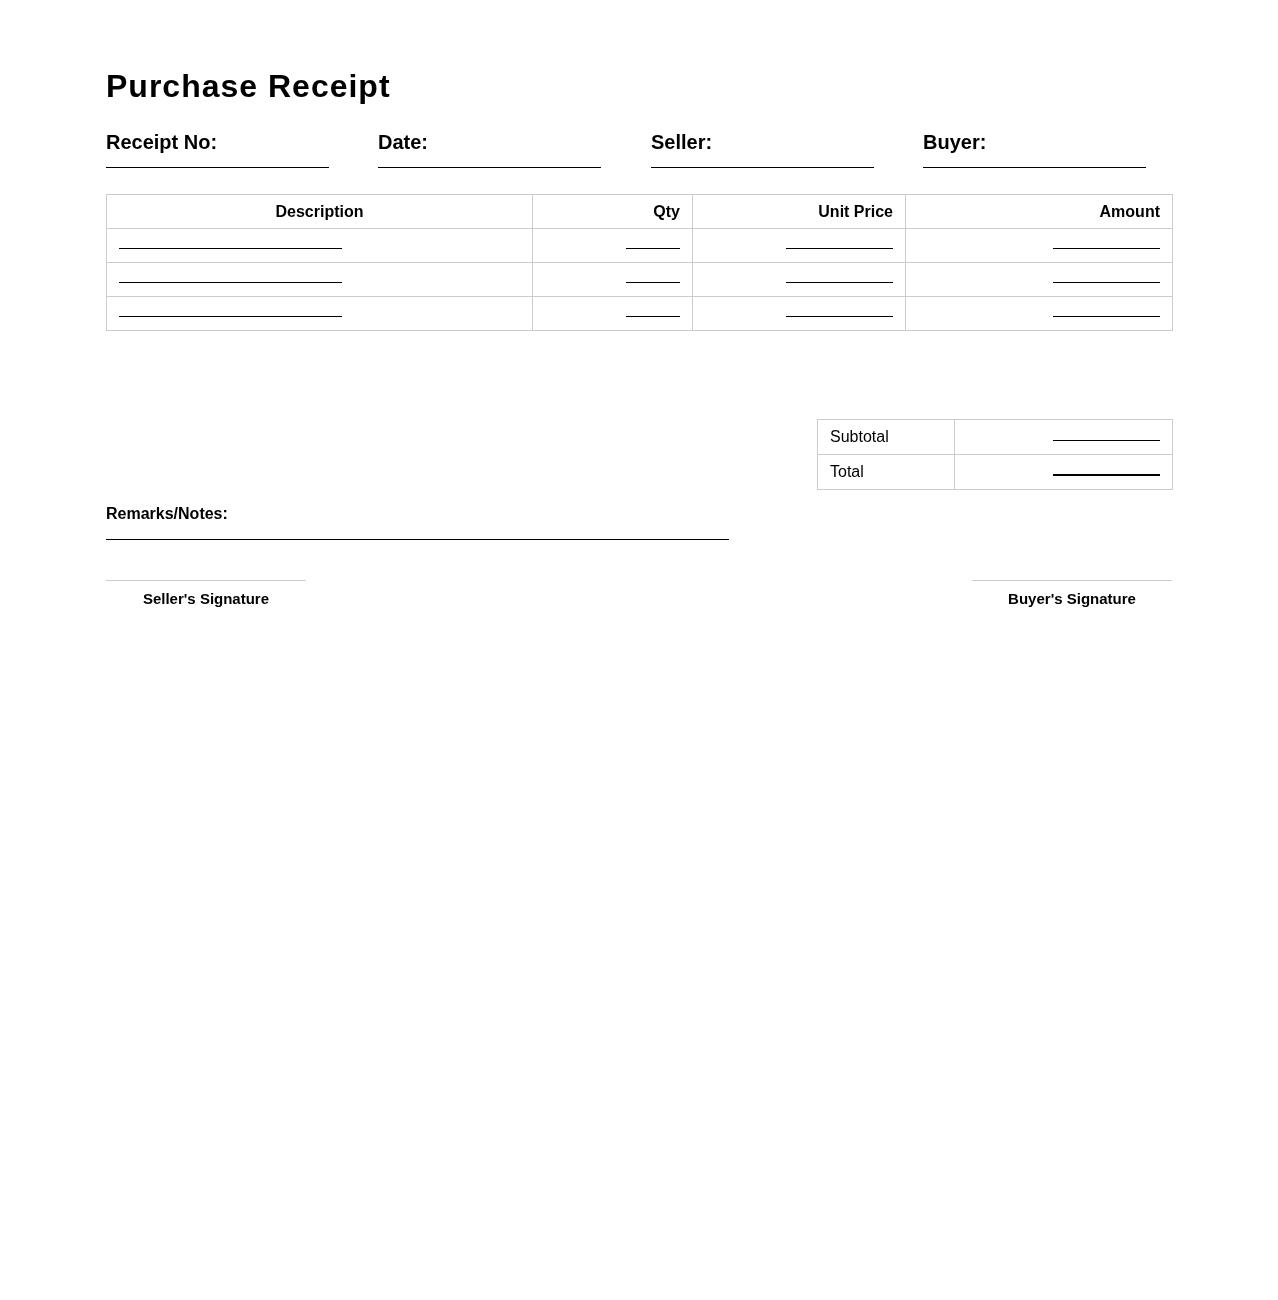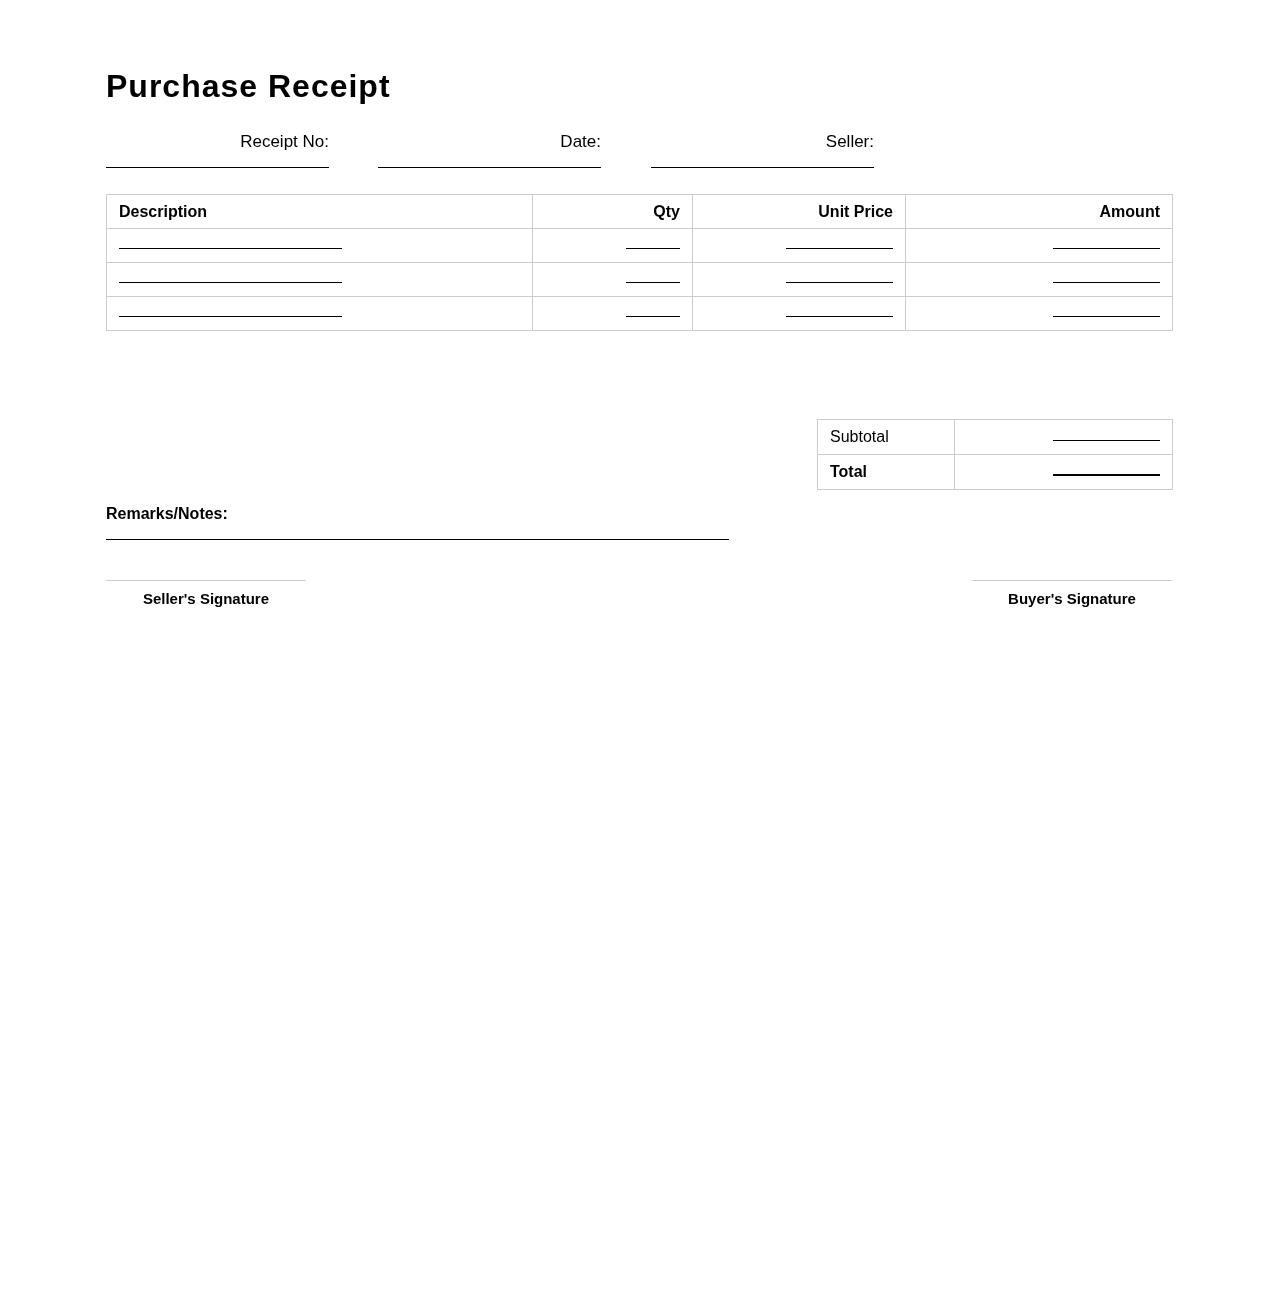--- a/index.html
+++ b/index.html
@@ -8,49 +8,49 @@
       font-family: "Liberation Sans", sans-serif; color: #000;
     }
     .page { position: absolute; left: 106px; top: 0; width: 1066px; }
     .title {
       position: absolute; top: 66px; left: 0;
       font-size: 32px; font-weight: bold; letter-spacing: 1px; margin: 0;
       line-height: 40px;
     }
     .meta { position: absolute; top: 130px; left: 0; width: 1066px; height: 45px; }
     .meta-field { position: absolute; top: 0; width: 223px; }
-    .meta-label { font-size: 17px; font-weight: normal; line-height: 24px; height: 24px; text-align: right; }
+    .meta-label { font-size: 20px; font-weight: bold; line-height: 24px; height: 24px; }
     .meta-line { margin-top: 13px; border-bottom: 1.5px solid #000; height: 0; width: 223px; }
 
     table { border-collapse: collapse; }
     .items {
       position: absolute; top: 194px; left: 0; width: 1066px;
       table-layout: fixed;
     }
     .items th, .items td {
       border: 1px solid #cccccc; height: 34px; padding: 0 12px;
       font-size: 16px; box-sizing: border-box;
     }
     .items th { font-weight: bold; text-align: right; }
-    .items th.left { text-align: left; }
+    .items th.left { text-align: center; }
     .items td { vertical-align: bottom; text-align: right; }
     .items td.left { text-align: left; }
     .blank { display: inline-block; border-bottom: 1.2px solid #000; height: 0; margin-bottom: 9px; }
 
     .totals {
       position: absolute; top: 375px; left: 711px; width: 355px;
       table-layout: fixed;
       margin-top: 44px;
     }
     .totals td {
       border: 1px solid #cccccc; height: 35px; padding: 0 12px;
       font-size: 16px; box-sizing: border-box;
     }
     .totals td.val { text-align: right; vertical-align: bottom; }
-    .totals .bold { font-weight: bold; }
+    .totals .bold { font-weight: normal; }
     .blank-bold { display: inline-block; border-bottom: 2px solid #000; height: 0; margin-bottom: 9px; }
 
     .remarks { position: absolute; top: 502px; left: 0; }
     .remarks-label { font-size: 16px; font-weight: bold; line-height: 24px; }
     .remarks-line { position: absolute; top: 37px; left: 0; width: 623px; border-bottom: 1.5px solid #000; }
 
     .sig { position: absolute; top: 580px; width: 200px; text-align: center; }
     .sig-line { border-top: 1px solid #cccccc; width: 200px; }
     .sig-label { font-size: 15px; margin-top: 9px; line-height: 18px; font-weight: bold; }
   </style>
@@ -64,20 +64,24 @@
     <div class="meta-field" style="left:0px;">
       <div class="meta-label">Receipt No:</div>
       <div class="meta-line"></div>
     </div>
     <div class="meta-field" style="left:545px;">
       <div class="meta-label">Seller:</div>
       <div class="meta-line"></div>
     </div>
     <div class="meta-field" style="left:272px;">
       <div class="meta-label">Date:</div>
+      <div class="meta-line"></div>
+    </div>
+    <div class="meta-field" style="left:817px;">
+      <div class="meta-label">Buyer:</div>
       <div class="meta-line"></div>
     </div>
   </div>
 
   <table class="items">
     <colgroup>
       <col style="width:426px">
         <col style="width:160px">
         <col style="width:213px">
         <col style="width:267px">

